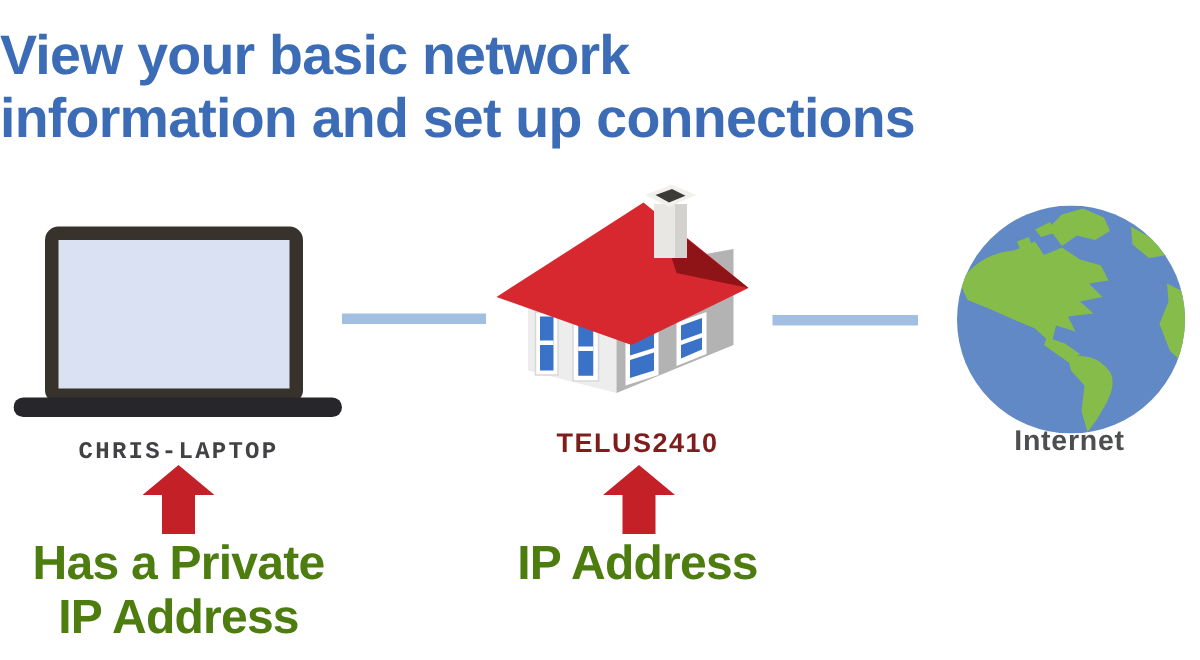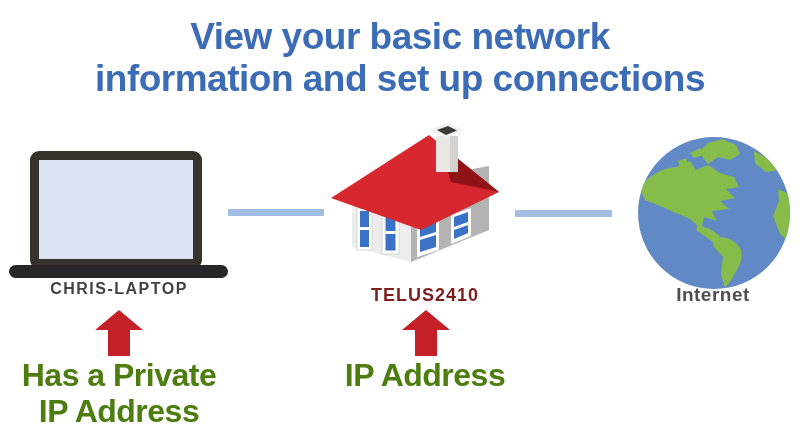--- a/index.html
+++ b/index.html
@@ -3,28 +3,28 @@
 <meta charset="utf-8">
 <style>
   html,body{margin:0;padding:0;background:#ffffff;}
   #stage{
     position:relative;width:800px;height:440px;background:#ffffff;overflow:hidden;
     font-family:"Liberation Sans","DejaVu Sans",sans-serif;
   }
   .abs{position:absolute;}
   
   .title{
-    left:0;top:16px;width:800px;text-align:center;
+    left:0;top:16px;width:800px;text-align:left;
     color:#3b6cb5;font-weight:bold;font-size:37px;line-height:42px;letter-spacing:-0.5px;
   }
   
   .dev-label{
     text-align:center;font-weight:bold;color:#4c4c4f;
   }
-  .lbl-laptop{left:19px;top:280px;width:200px;font-size:16px;letter-spacing:1.5px;color:#424144;}
+  .lbl-laptop{left:19px;top:292px;width:200px;font-size:16px;letter-spacing:1.5px;color:#424144;font-family:Liberation Mono, monospace;}
   .lbl-router{left:325px;top:285px;width:200px;font-size:18px;letter-spacing:1px;color:#7f1d1d;}
   .lbl-internet{left:613px;top:284px;width:200px;font-size:19px;letter-spacing:0.5px;color:#4d4e50;}
   
   .connector{height:7px;background:#a2bfe3;top:209px;}
   .conn1{left:228px;width:96px;}
   .conn2{left:515px;width:97px;top:210px;}
   
   .callout{
     text-align:center;color:#4d7c0f;font-weight:bold;font-size:32px;line-height:36px;
     top:357px;width:240px;letter-spacing:-0.5px;

